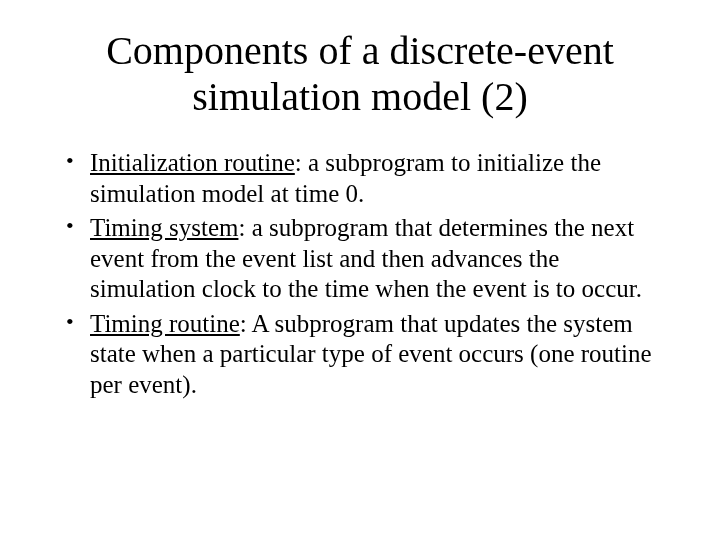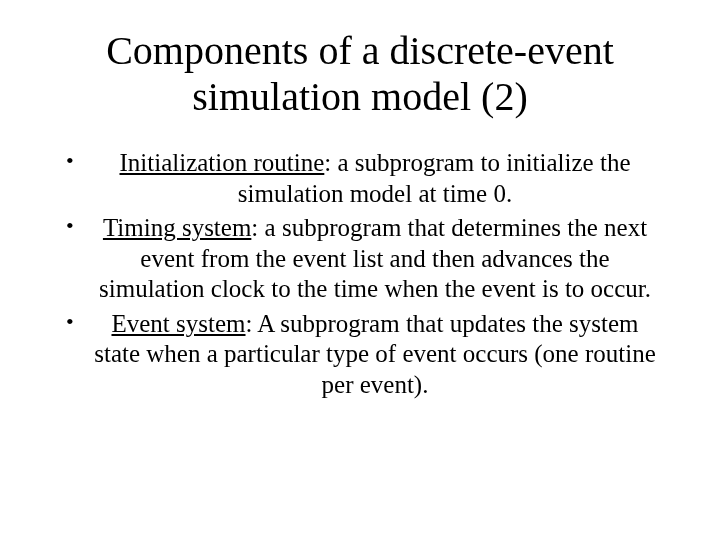--- a/index.html
+++ b/index.html
@@ -27,21 +27,21 @@
   ul.bullets {
     list-style: none;
     margin: 0;
     padding: 0 10px 0 40px;
   }
   ul.bullets li {
     position: relative;
     font-size: 25px;
     line-height: 1.22;
     margin-bottom: 4px;
-    text-align: center;
+    text-align: left;
   }
   ul.bullets li::before {
     content: "•";
     position: absolute;
     left: -24px;
     top: 0;
     font-size: 22px;
   }
   .term {
     text-decoration: underline;
@@ -53,16 +53,16 @@
 <div class="slide">
   <h1 class="title">Components of a discrete-event simulation model (2)</h1>
   <ul class="bullets">
     <li>
       <span class="term">Initialization routine</span><span>: a subprogram to initialize the simulation model at time 0.</span>
     </li>
     <li>
       <span class="term">Timing system</span><span>: a subprogram that determines the next event from the event list and then advances the simulation clock to the time when the event is to occur.</span>
     </li>
     <li>
-      <span class="term">Event system</span><span>: A subprogram that updates the system state when a particular type of event occurs (one routine per event).</span>
+      <span class="term">Timing routine</span><span>: A subprogram that updates the system state when a particular type of event occurs (one routine per event).</span>
     </li>
   </ul>
 </div>
 
 </body></html>

